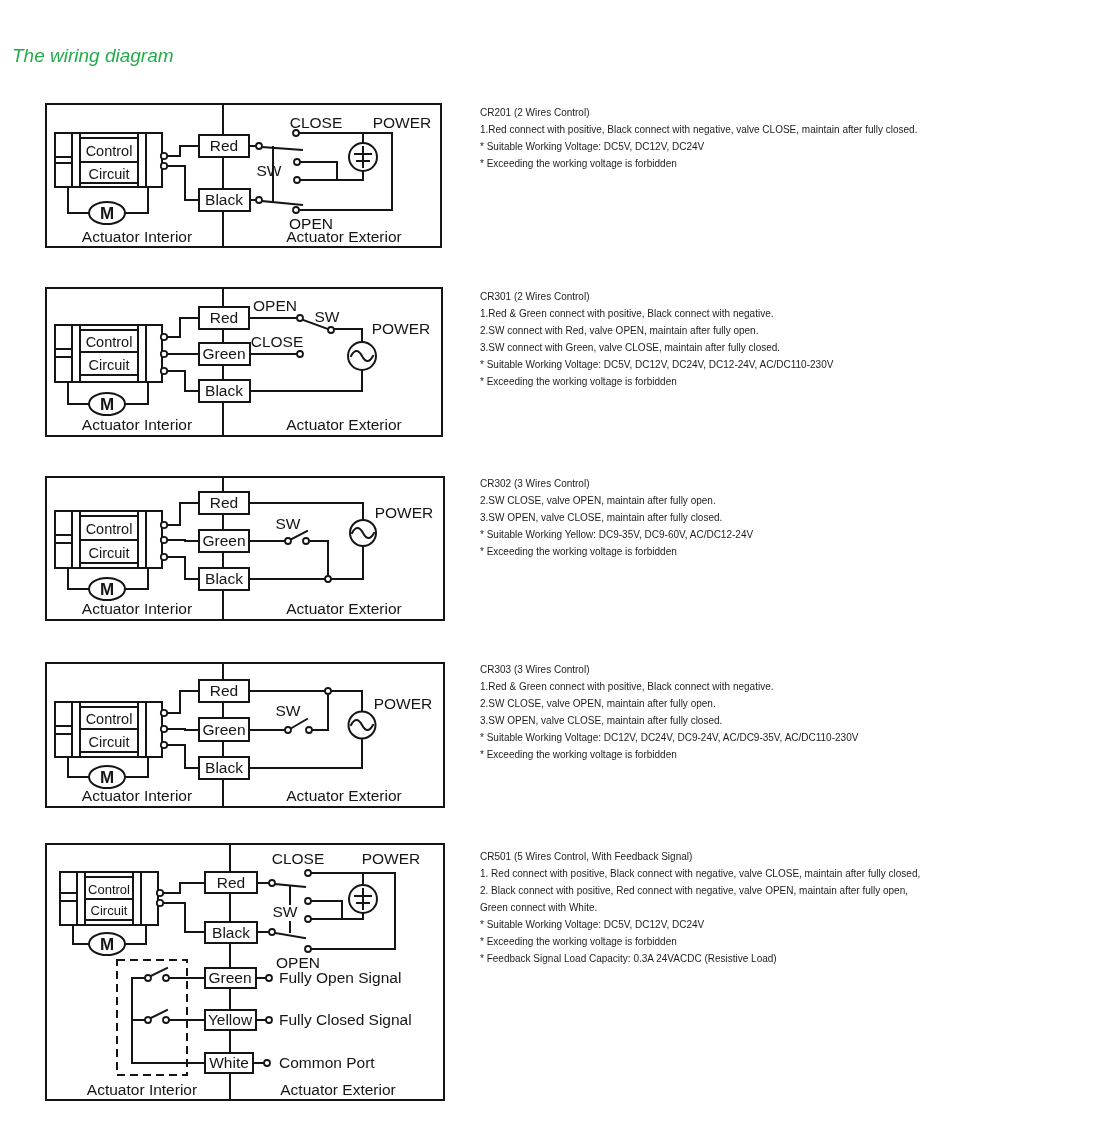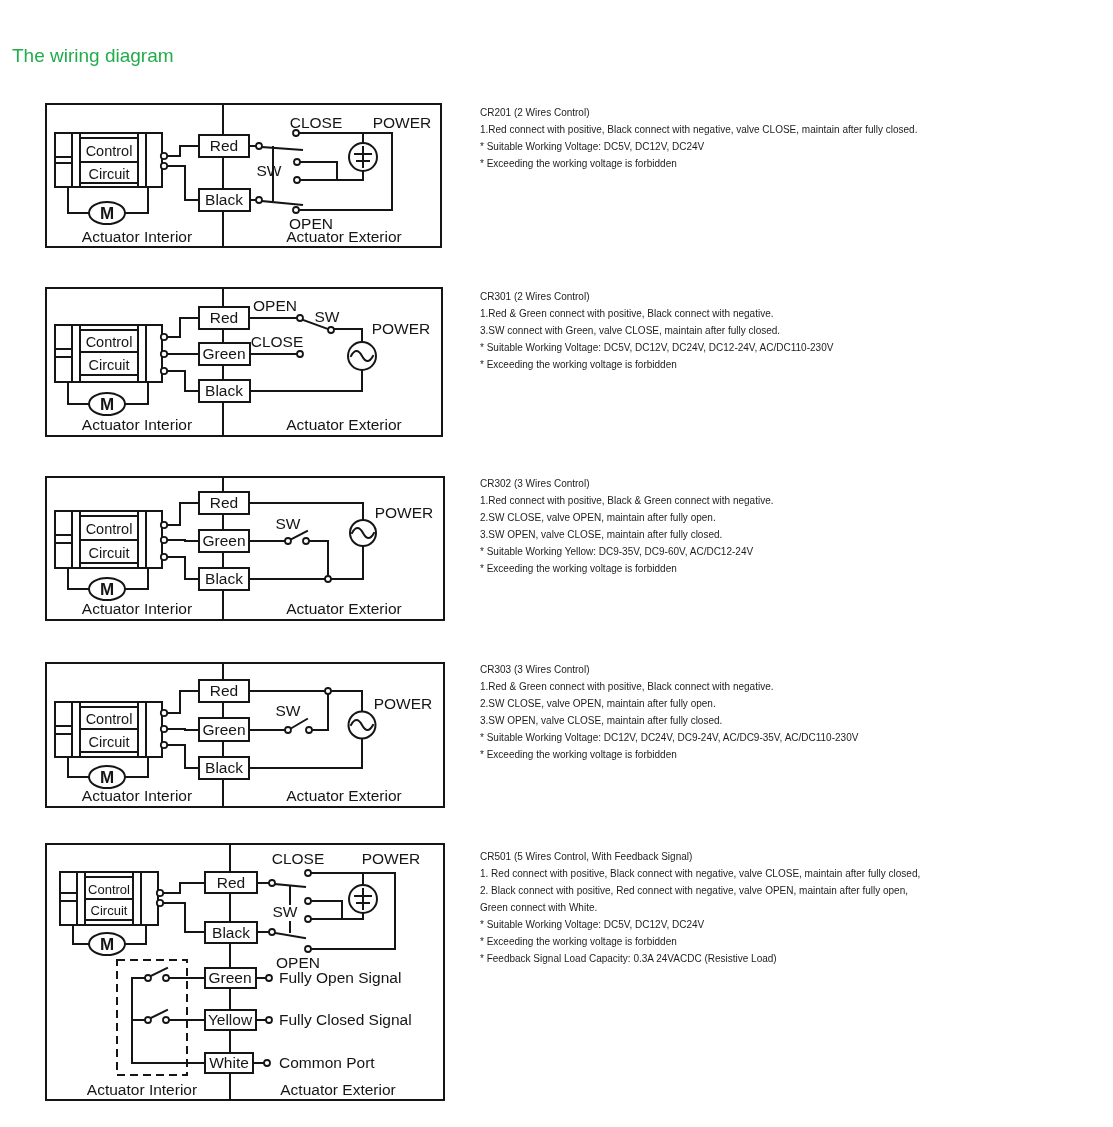--- a/index.html
+++ b/index.html
@@ -1,18 +1,18 @@
 <!DOCTYPE html>
 <html><head>
 <meta charset="utf-8">
 <style>
   html,body{margin:0;padding:0;background:#fff;}
   body{width:1113px;height:1127px;position:relative;overflow:hidden;
        font-family:"Liberation Sans",sans-serif;color:#1f1f1f;}
-  .page-title{position:absolute;left:12px;top:45px;font-size:19px;color:#22ac4a;}
+  .page-title{position:absolute;left:12px;top:45px;font-size:19px;color:#22ac4a;font-style:italic;}
   .diag{position:absolute;}
   .notes{position:absolute;left:480px;font-size:10px;line-height:17px;color:#1d1d1d;white-space:nowrap;}
   svg .w{stroke:#151515;stroke-width:2;fill:none;stroke-linecap:square;}
   svg .bx{stroke:#151515;stroke-width:2;fill:#fff;}
   svg .tm{stroke:#151515;stroke-width:1.8;fill:#fff;}
   svg .dashed{stroke:#151515;stroke-width:2;fill:none;stroke-dasharray:8 5;}
   svg .t{font-family:"Liberation Sans",sans-serif;font-size:15.5px;fill:#151515;stroke:none;}
   svg .tc{font-size:14.5px;}
   svg .tcs{font-size:13px;}
   svg .tb{font-size:17px;font-weight:bold;}
@@ -145,20 +145,21 @@
   <text class="t mid" x="230" y="24">OPEN</text>
   <text class="t mid" x="282" y="35">SW</text>
   <text class="t mid" x="232" y="60">CLOSE</text>
   <text class="t mid" x="356" y="47">POWER</text>
   <text class="t mid" x="92" y="143">Actuator Interior</text>
   <text class="t mid" x="299" y="143">Actuator Exterior</text>
 </svg>
 <div class="notes" style="top:288px">
   <div>CR301 (2 Wires Control)</div>
   <div>1.Red &amp; Green connect with positive, Black connect with negative.</div>
+  <div>2.SW connect with Red, valve OPEN, maintain after fully open.</div>
   <div>3.SW connect with Green, valve CLOSE, maintain after fully closed.</div>
   <div>* Suitable Working Voltage: DC5V, DC12V, DC24V, DC12-24V, AC/DC110-230V</div>
   <div>* Exceeding the working voltage is forbidden</div>
 </div>
 
 <svg class="diag" style="left:45px;top:476px" width="400" height="145" viewBox="0 0 400 145">
   <rect class="bx" x="1" y="1" width="398" height="143"></rect>
   <line class="w" x1="178" y1="1" x2="178" y2="144"></line>
   <g>
     <polyline class="w" points="122,49 135,49 135,27 154,27"></polyline>
@@ -207,21 +208,20 @@
     <circle class="bx" cx="318" cy="57" r="13"></circle>
     <path class="w" d="M 307 57 q 5.5 -10 11 0 q 5.5 10 11 0"></path>
   </g>
   <text class="t mid" x="243" y="53">SW</text>
   <text class="t mid" x="359" y="42">POWER</text>
   <text class="t mid" x="92" y="138">Actuator Interior</text>
   <text class="t mid" x="299" y="138">Actuator Exterior</text>
 </svg>
 <div class="notes" style="top:475px">
   <div>CR302 (3 Wires Control)</div>
-  <div>1.Red connect with positive, Black &amp; Green connect with negative.</div>
   <div>2.SW CLOSE, valve OPEN, maintain after fully open.</div>
   <div>3.SW OPEN, valve CLOSE, maintain after fully closed.</div>
   <div>* Suitable Working Yellow: DC9-35V, DC9-60V, AC/DC12-24V</div>
   <div>* Exceeding the working voltage is forbidden</div>
 </div>
 
 <svg class="diag" style="left:45px;top:662px" width="400" height="146" viewBox="0 0 400 146">
   <rect class="bx" x="1" y="1" width="398" height="144"></rect>
   <line class="w" x1="178" y1="1" x2="178" y2="145"></line>
   <g>

